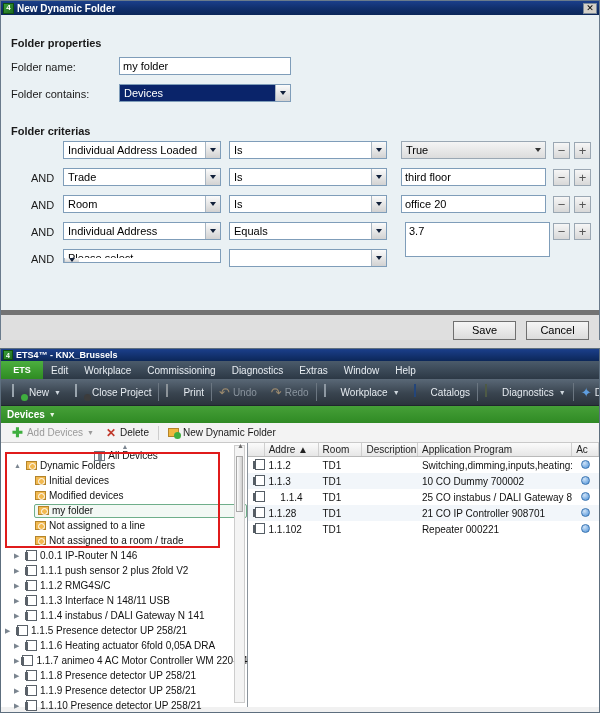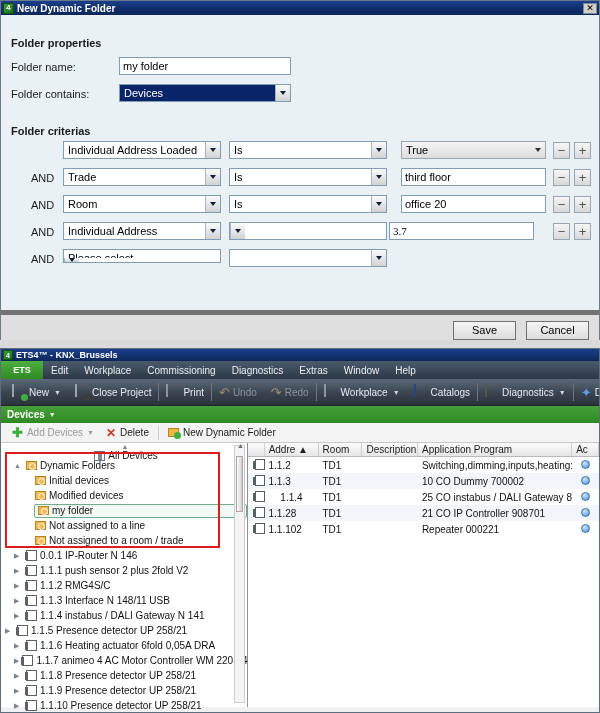--- a/index.html
+++ b/index.html
@@ -336,25 +336,26 @@
         <div class="pmbtn" style="left: 552px; top: 181px;">−</div>
         <div class="pmbtn" style="left: 573px; top: 181px;">+</div>
         <div class="andlbl" style="left: 30px; top: 211px;">AND</div>
         <div class="combo" style="left: 62px; top: 207px; width: 158px; height: 18px;">
           <div class="cv">Individual Address</div>
           <div class="carrow">
             <i></i>
           </div>
         </div>
         <div class="combo" style="left: 228px; top: 207px; width: 158px; height: 18px;">
-          <div class="carrow">
-            <i></i>
-          </div>
-        </div>
-        <div class="txtbox" style="left: 388px; top: 207px; width: 145px; height: 18px; font-family: Liberation Serif, serif;">3.7</div>
+          <div class="cv">Equals</div>
+          <div class="carrow">
+            <i></i>
+          </div>
+        </div>
+        <div class="txtbox" style="left: 404px; top: 207px; width: 145px; height: 35px;">3.7</div>
         <div class="pmbtn" style="left: 552px; top: 208px;">−</div>
         <div class="pmbtn" style="left: 573px; top: 208px;">+</div>
         <div class="andlbl" style="left: 30px; top: 238px;">AND</div>
         <div class="combo" style="left: 62px; top: 234px; width: 158px; height: 14px; flex-direction: column;">
           <div class="cv">Please select</div>
           <div class="carrow">
             <i></i>
           </div>
         </div>
         <div class="combo" style="left: 228px; top: 234px; width: 158px; height: 18px;">

